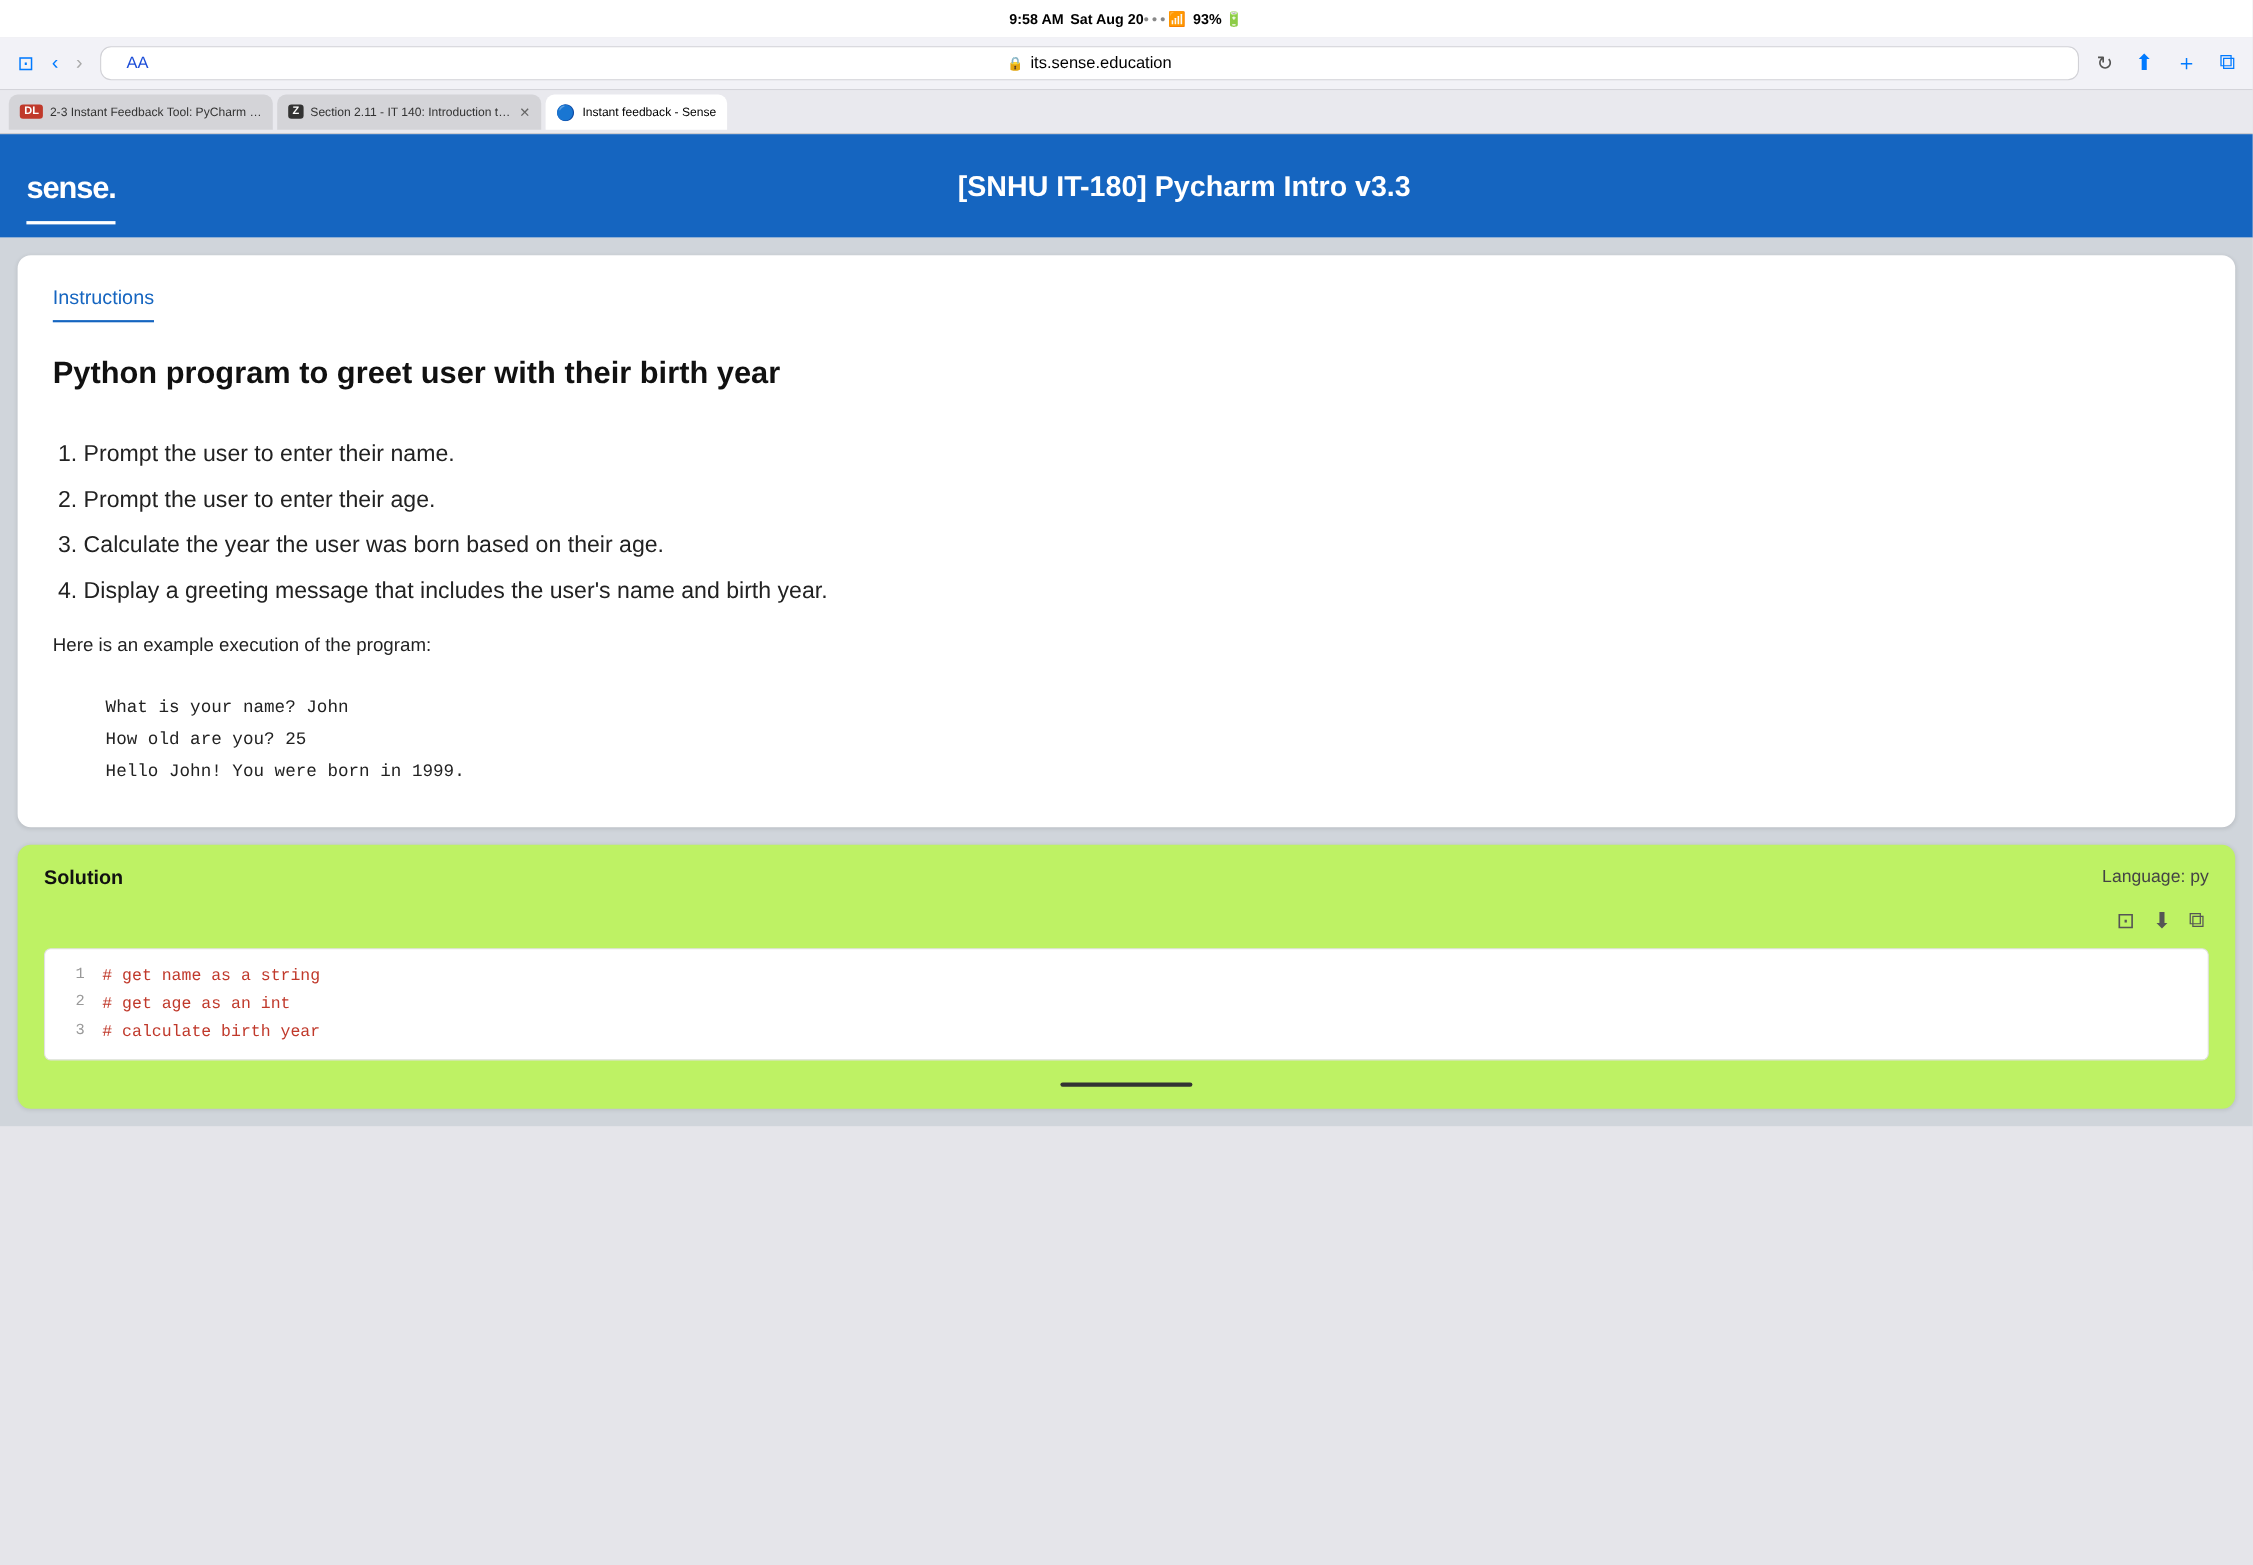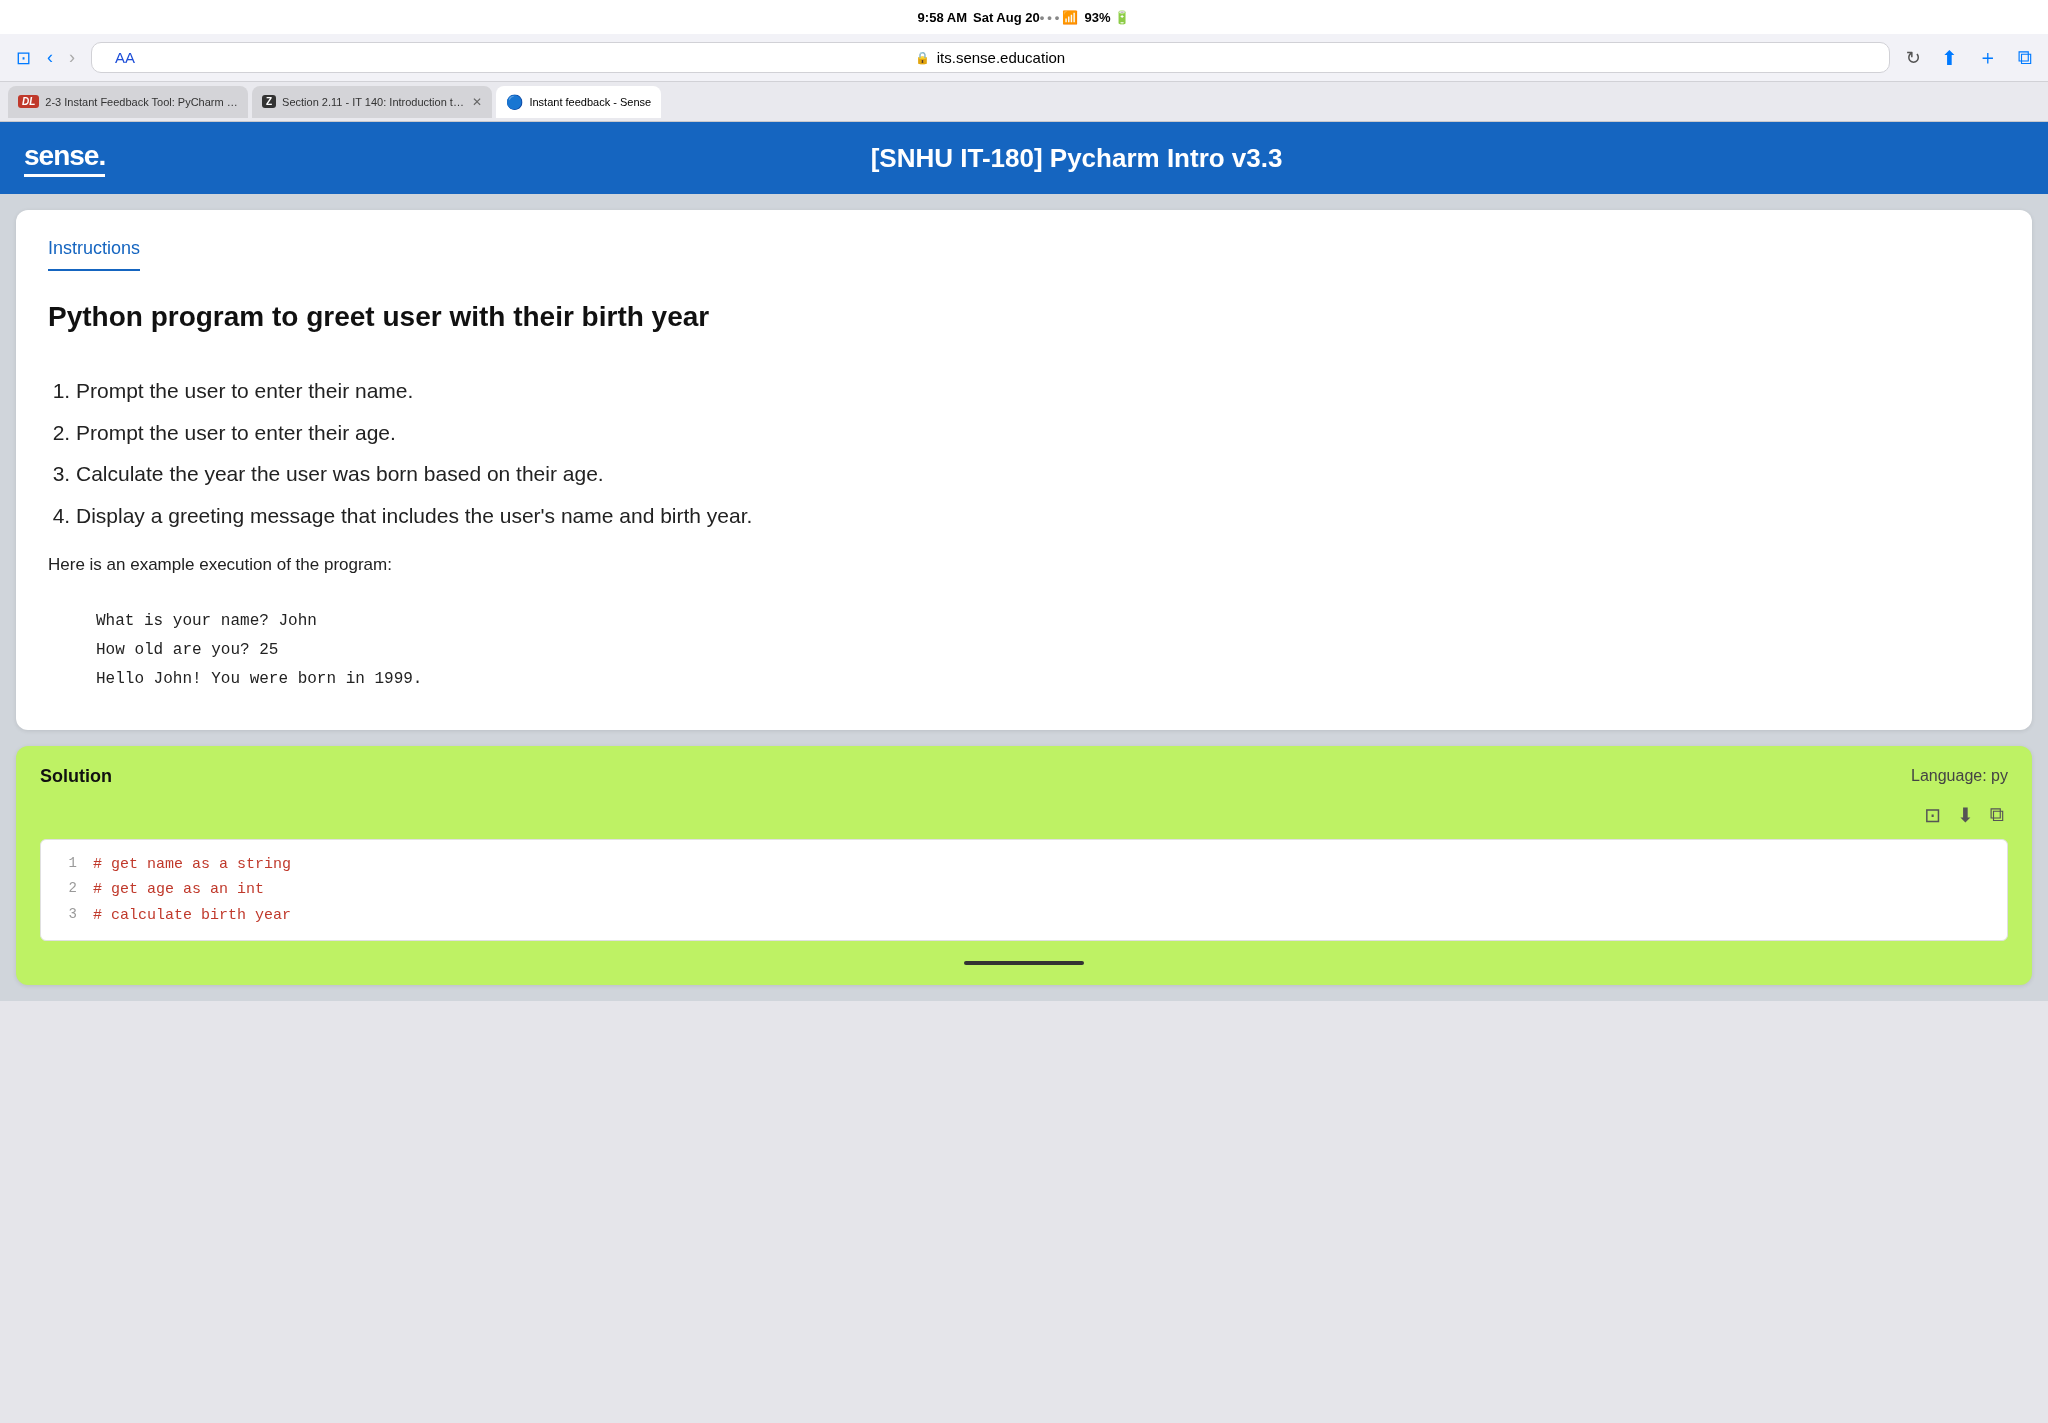--- a/index.html
+++ b/index.html
@@ -97,22 +97,23 @@
       align-items: center;
       padding: 12px 24px;
       min-height: 72px;
     }
     .sense-logo {
       color: #fff;
       font-size: 28px;
       font-weight: 900;
       letter-spacing: -1px;
       border-bottom: 3px solid #fff;
-      padding-bottom: 2px;
+      padding-bottom: 14px;
       margin-right: 24px;
+      margin-top: 21px;
     }
     .sense-logo span { font-weight: 900; }
     .app-title {
       color: #fff;
       font-size: 26px;
       font-weight: 600;
       text-align: center;
       flex: 1;
     }
 
@@ -261,21 +262,21 @@
   <button class="reload-btn">↻</button>
   <div class="browser-actions">
     <button class="action-btn">⬆</button>
     <button class="action-btn">＋</button>
     <button class="action-btn">⧉</button>
   </div>
 </div>
 
 <div class="tabs-bar">
   <div class="tab">
-    <span class="tab-favicon" style="background:#c0392b; color:#fff; padding:1px 4px; border-radius:3px; font-weight:700; font-size:10px;font-style:italic;">DL</span>
+    <span class="tab-favicon" style="background:#c0392b; color:#fff; padding:1px 4px; border-radius:3px; font-weight:700; font-size:10px;">DL</span>
     <span class="tab-label">2-3 Instant Feedback Tool: PyCharm Introduction - IT...</span>
   </div>
   <div class="tab">
     <span class="tab-favicon" style="background:#333; color:#fff; padding:1px 4px; border-radius:3px; font-weight:700; font-size:10px;">Z</span>
     <span class="tab-label">Section 2.11 - IT 140: Introduction to Scripting | zyBoo...</span>
     <span class="tab-close">✕</span>
   </div>
   <div class="tab active">
     <span class="tab-favicon" style="font-size:14px;">🔵</span>
     <span class="tab-label">Instant feedback - Sense</span>

